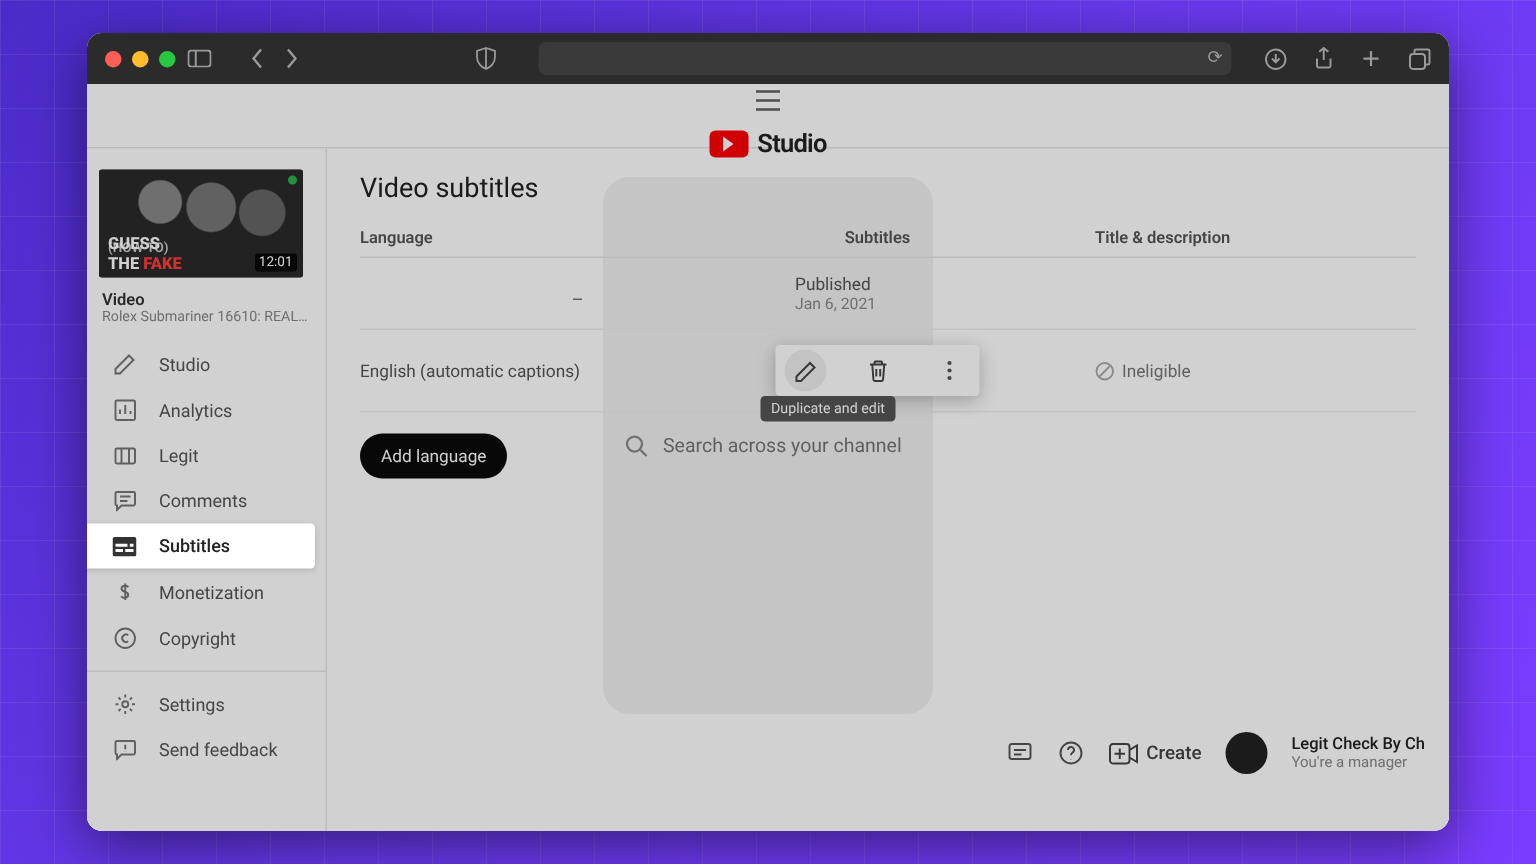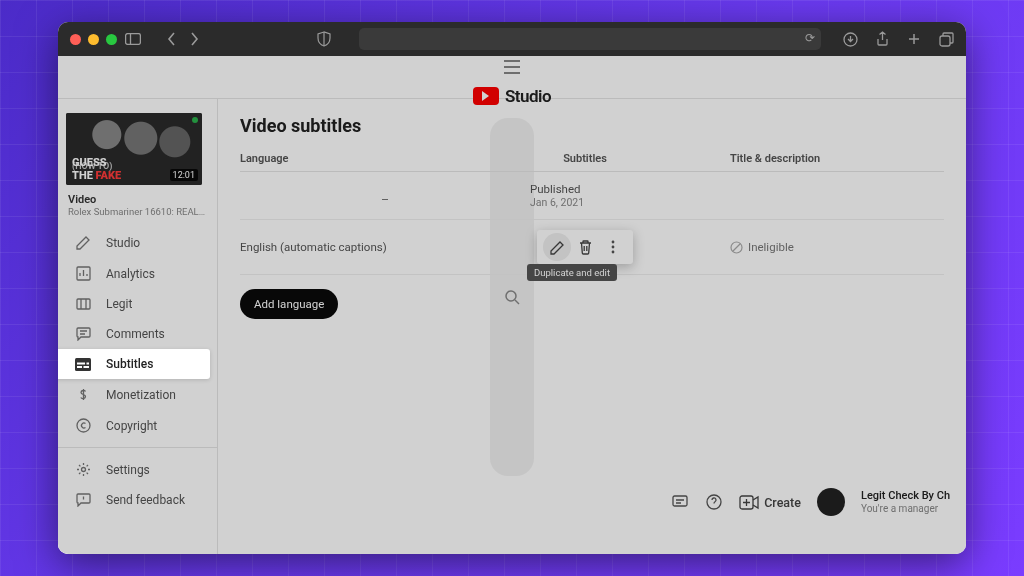--- a/index.html
+++ b/index.html
@@ -50,33 +50,33 @@
 .vid-meta { padding:0 10px 10px; }
 .vid-h { font-size:11px; font-weight:600; color:#333; }
 .vid-t { font-size:9.5px; color:#888; white-space:nowrap; overflow:hidden; text-overflow:ellipsis; }
 .nav { display:flex; flex-direction:column; }
 .nav-item { display:flex; align-items:center; gap:14px; padding:8px 16px; font-size:12px; color:#555; cursor:pointer; }
 .nav-item.active { background:#fff; color:#222; font-weight:500; box-shadow:0 1px 4px rgba(0,0,0,.15); position:relative; z-index:2; margin-left:-8px; padding-left:24px; border-radius:0 3px 3px 0; width:160px; }
 .sep { height:1px; background:#e5e5e5; margin:6px 0; }
 .nav-ico { width:18px; display:flex; justify-content:center; color:#777; }
 
 .main { flex:1; padding:16px 22px; position:relative; overflow:hidden; }
-.page-title { font-size:18px; font-weight:700; color:#222; margin-bottom:16px; }
+.page-title { font-size:18px; font-weight:400; color:#222; margin-bottom:16px; }
 .tbl { width:100%; }
 .thead { display:flex; font-size:11px; color:#555; font-weight:600; border-bottom:1px solid #e5e5e5; padding-bottom:6px; }
 .col-lang { width:200px; }
 .col-sub { width:290px; text-align:center; }
 .col-td { flex:1; }
 .trow { display:flex; align-items:center; border-bottom:1px solid #eee; padding:10px 0; font-size:11.5px; color:#555; min-height:38px; }
 .trow .col-sub .dash { display:inline-block; width:6px; border-top:1px solid #777; }
 .pub { display:flex; flex-direction:column; }
 .pub .d { color:#888; font-size:10.5px; }
 .inel { display:flex; align-items:center; gap:5px; color:#777; }
 .inel svg { color:#aaa; }
-.act-popover { position:relative; display:inline-flex; align-items:center; gap:0; background:#fff; border-radius:3px; padding:3px 6px; box-shadow:0 3px 12px rgba(0,0,0,.25); }
+.act-popover { position:relative; display:inline-flex; align-items:center; gap:20px; background:#fff; border-radius:3px; padding:3px 6px; box-shadow:0 3px 12px rgba(0,0,0,.25); }
 .act-popover::before { content:""; position:absolute; left:-70px; right:-6px; top:-50px; bottom:-24px; background:#fff; border-radius:3px; box-shadow:0 6px 24px rgba(0,0,0,.28); z-index:-1; }
 .ico-btn { width:28px; height:28px; border-radius:50%; display:flex; align-items:center; justify-content:center; cursor:pointer; }
 .ico-btn.hover { background:#eee; }
 .tooltip { position:absolute; top:34px; left:-10px; background:#555; color:#fff; font-size:9.5px; padding:3px 7px; border-radius:3px; white-space:nowrap; }
 .add-btn { margin-top:14px; background:#0a0a0a; color:#fff; font-size:11.5px; padding:8px 14px; border-radius:16px; border:none; cursor:pointer; }
 
 .dim { position:absolute; inset:0; background:rgba(0,0,0,.18); pointer-events:none; }
 
 svg { display:block; }
 </style>
@@ -153,20 +153,21 @@
         </div>
         <div class="logo">
           <div class="logo-yt"></div>
           <span class="logo-txt">Studio</span>
         </div>
         <div class="search">
           <svg width="16" height="16" viewBox="0 0 16 16" fill="none" stroke="#888" stroke-width="1.5">
               <circle cx="7" cy="7" r="5"></circle>
               <path d="M11 11l4 4"></path>
             </svg>
+          <input placeholder="Search across your channel" style="">
         </div>
         <div class="hdr-right">
           <div class="hdr-ico">
               <svg width="18" height="18" viewBox="0 0 18 18" fill="none" stroke="currentColor" stroke-width="1.3">
                 <rect x="2" y="3" width="14" height="10" rx="1.5"></rect>
                 <path d="M5 7h8M5 10h5"></path>
               </svg>
             </div>
           <div class="hdr-ico">
               <svg width="18" height="18" viewBox="0 0 18 18" fill="none" stroke="currentColor" stroke-width="1.3">

